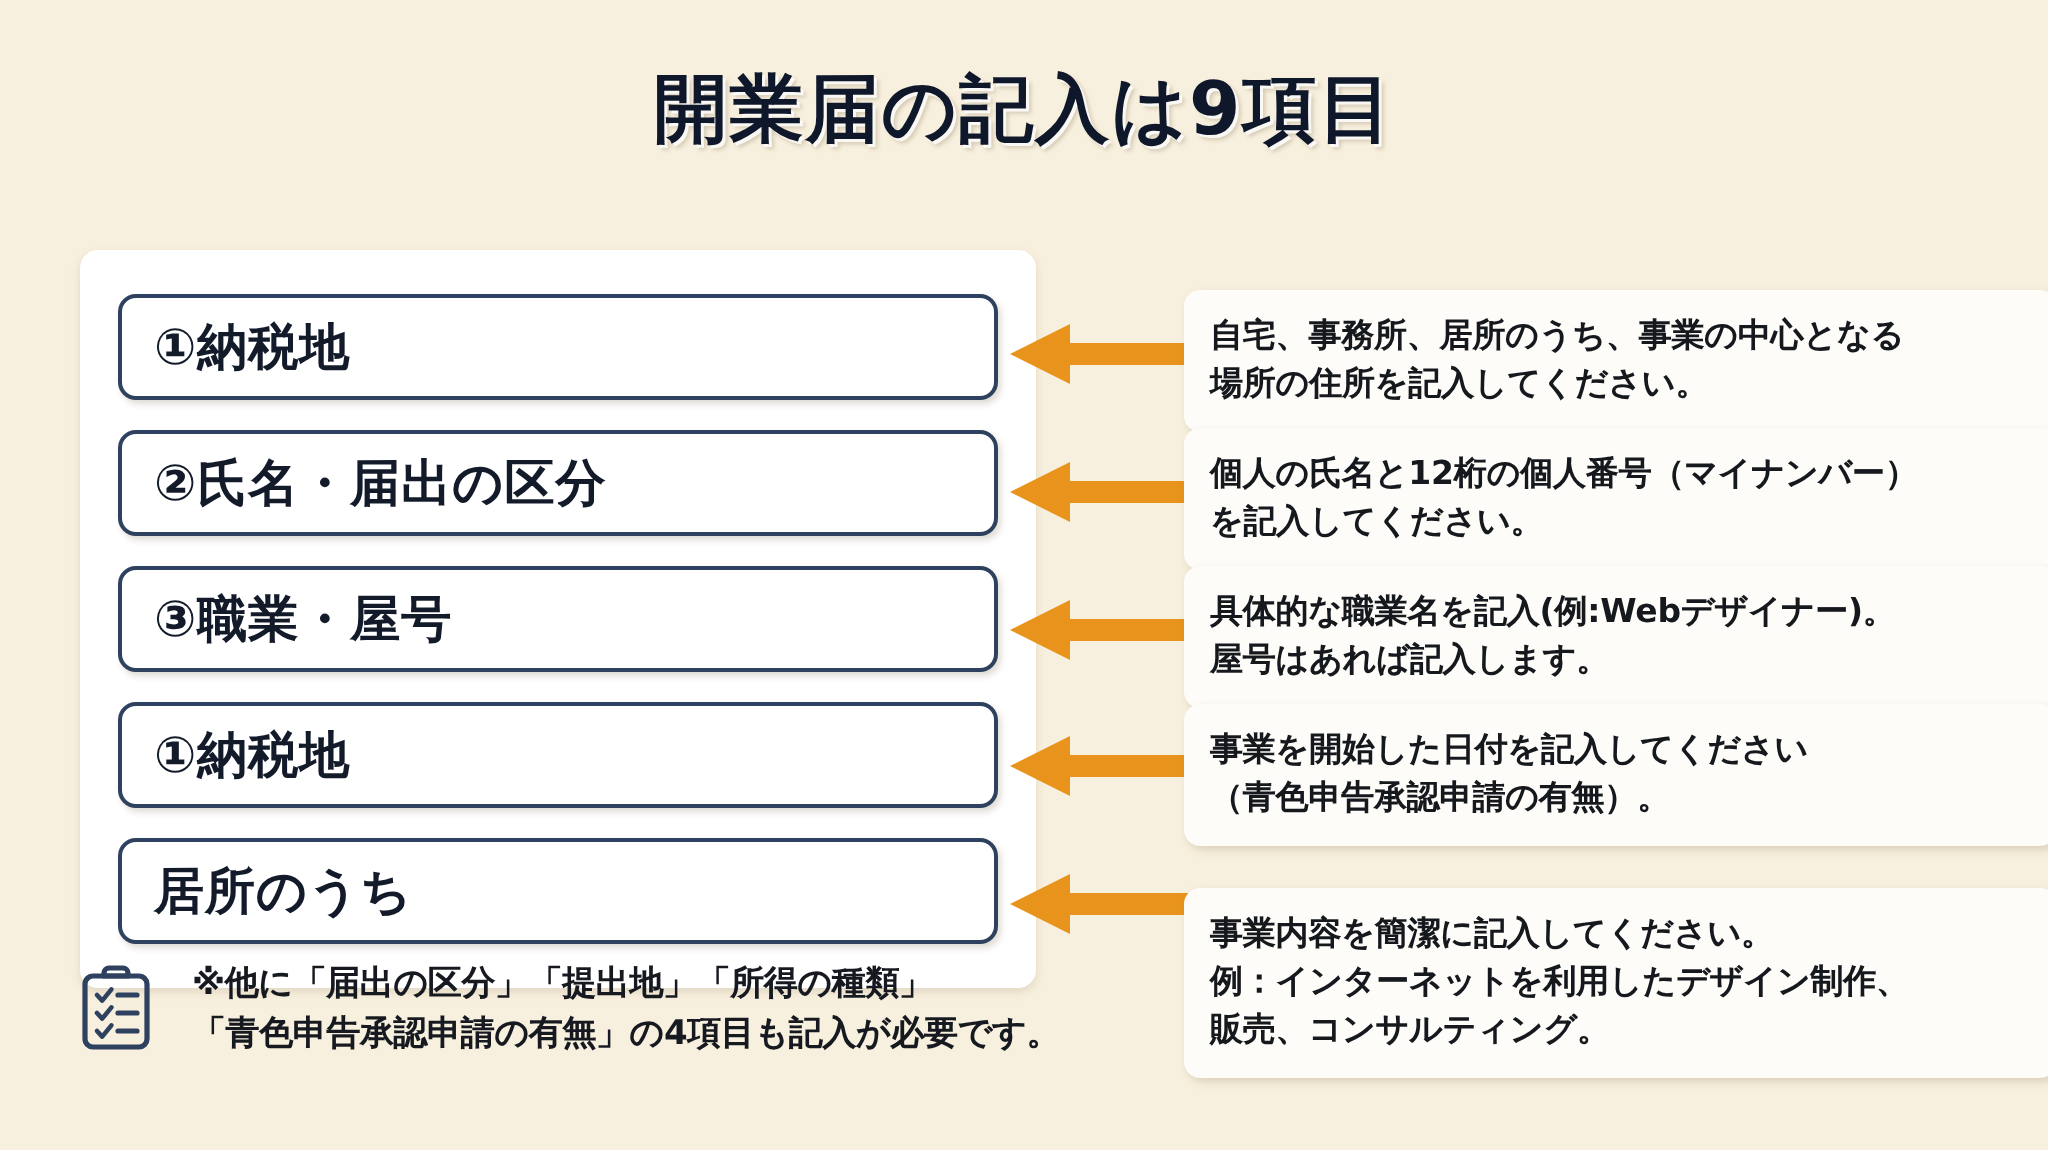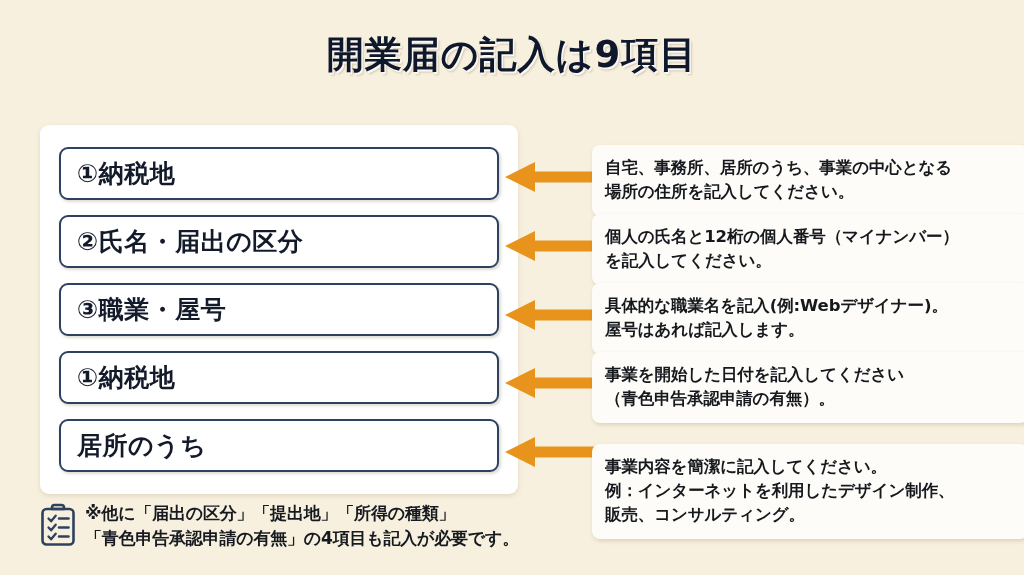--- a/index.html
+++ b/index.html
@@ -94,24 +94,24 @@
     color: #15181d;
     line-height: 1.45;
     white-space: nowrap;
     letter-spacing: -0.1px;
   }
 
   
   .footer {
     position: absolute;
     left: 40px;
-    top: 501px;
+    top: 480px;
     display: flex;
     align-items: flex-start;
-    gap: 9px;
+    gap: 20px;
   }
 
   .clipboard-icon {
     flex: 0 0 auto;
     margin-top: 2px;
   }
 
   .footer-text { display: flex; flex-direction: column; }
 
   .footer-line {

